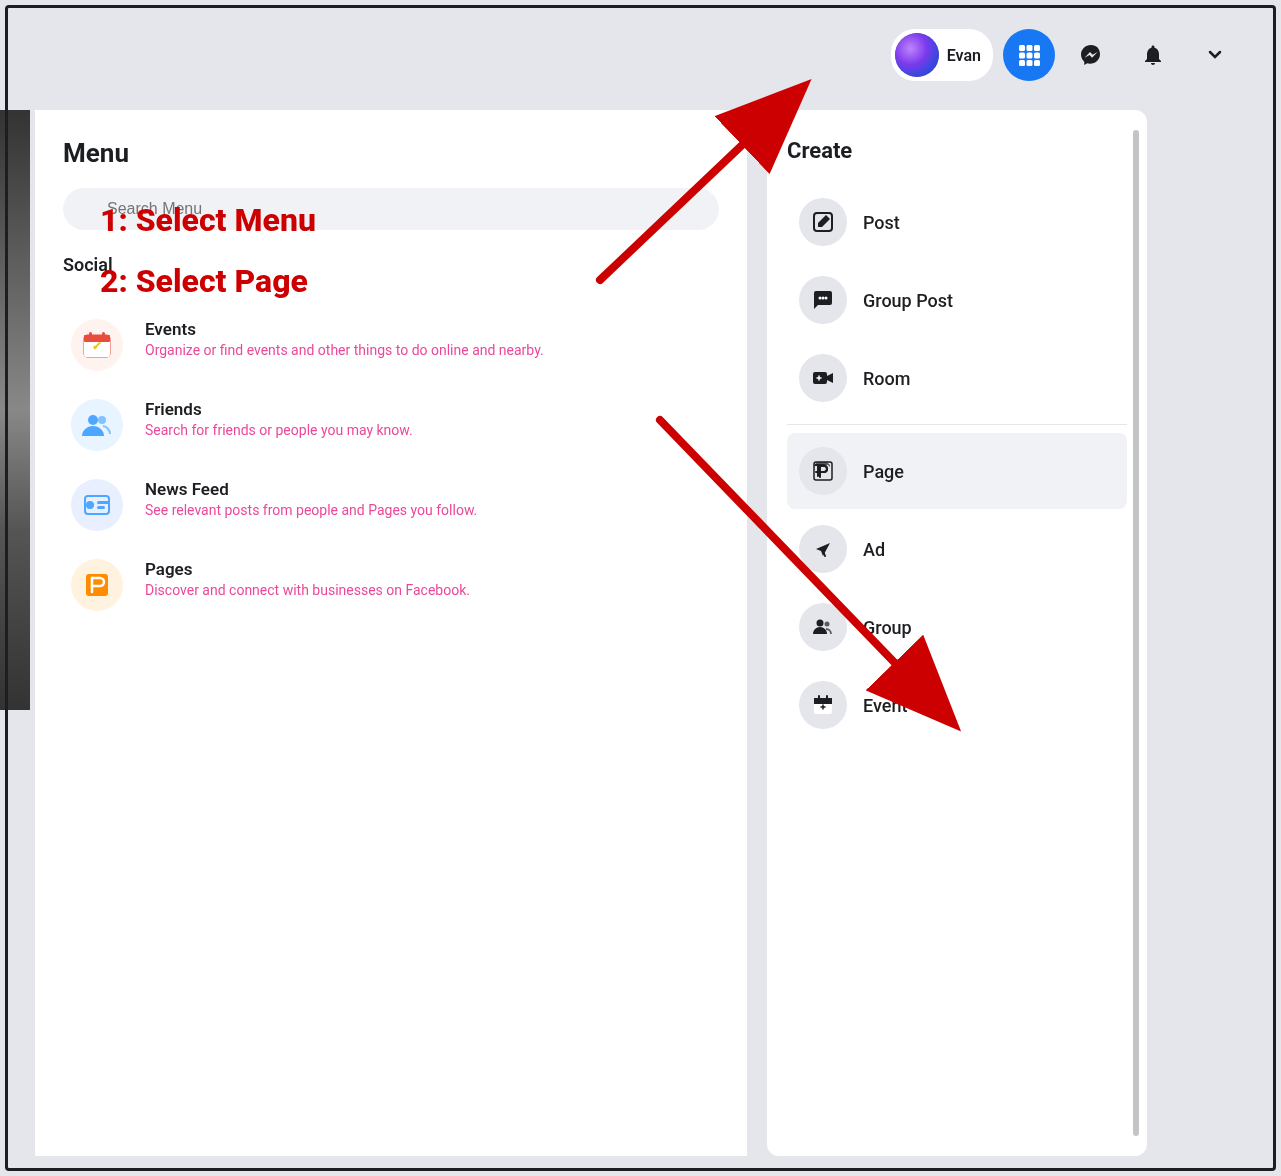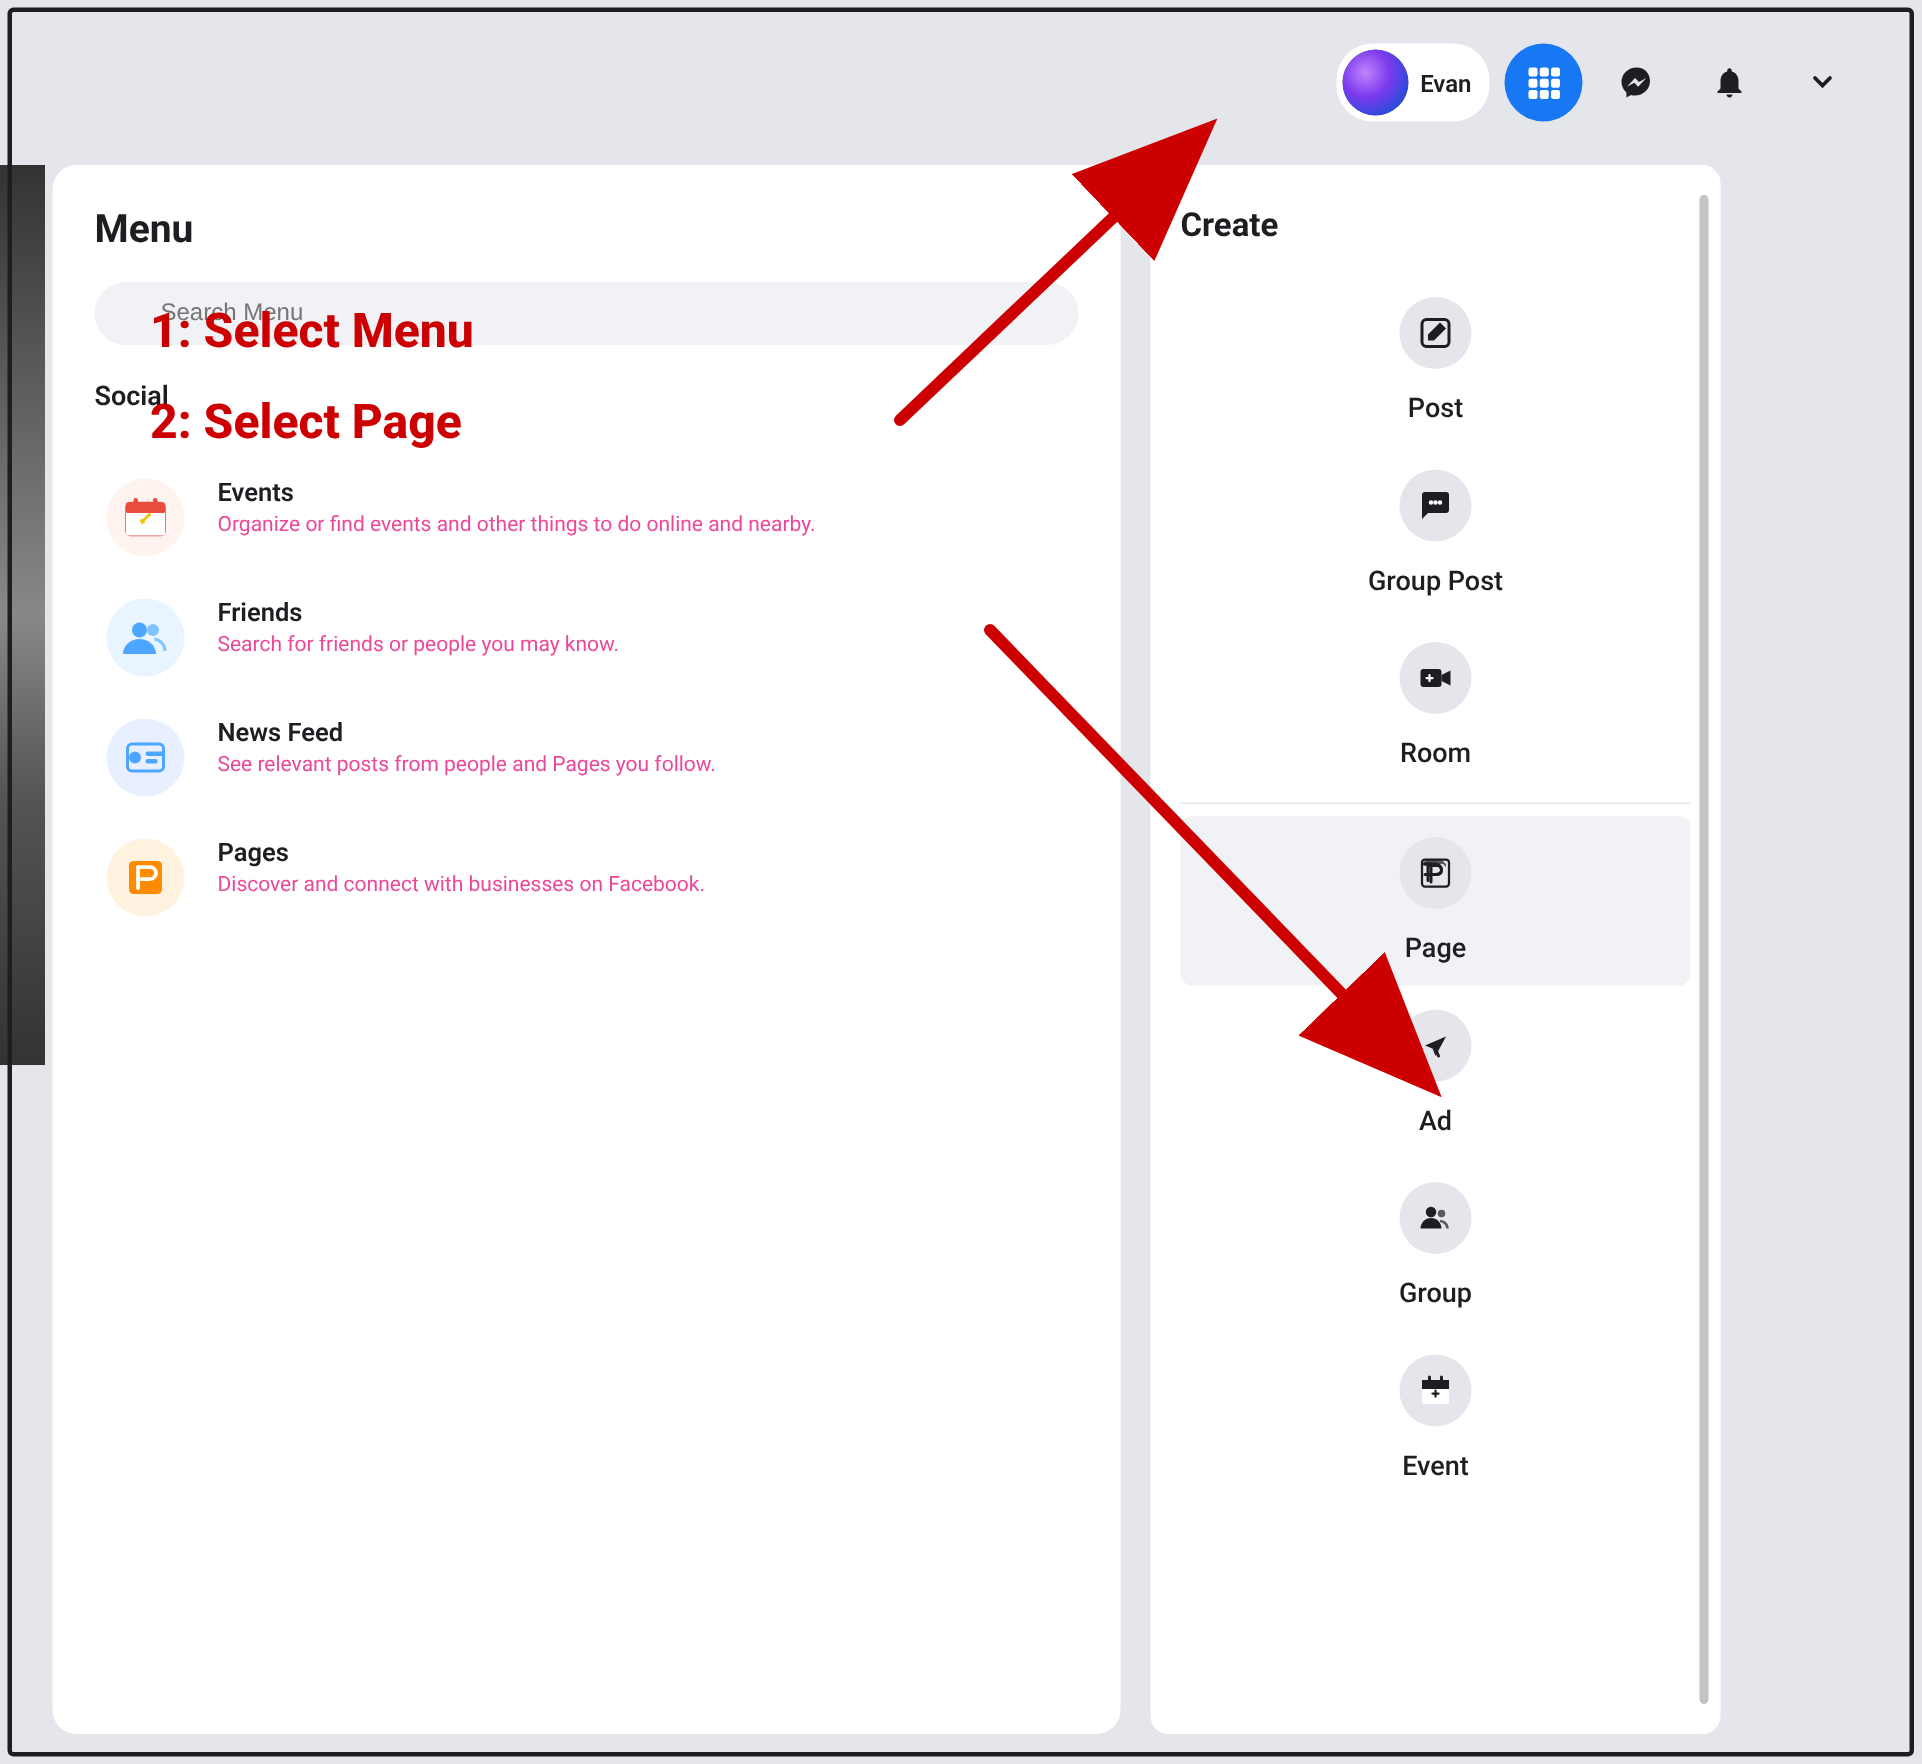--- a/index.html
+++ b/index.html
@@ -87,21 +87,21 @@
       right: 35px;
       bottom: 20px;
       display: flex;
       gap: 0;
     }
 
     
     .menu-panel {
       width: 712px;
       background: white;
-      border-radius: 16px;
+      border-radius: 0;
       padding: 28px 28px 20px 28px;
       position: relative;
     }
 
     .menu-title {
       font-size: 26px;
       font-weight: 700;
       color: #1c1e21;
       margin-bottom: 20px;
     }
@@ -193,21 +193,20 @@
     }
 
     .create-item {
       display: flex;
       align-items: center;
       gap: 16px;
       padding: 14px 12px;
       border-radius: 8px;
       cursor: pointer;
       margin-bottom: 2px;
-      flex-direction: column;
     }
     .create-item.selected {
       background: #f0f2f5;
     }
 
     .create-item-icon {
       width: 48px;
       height: 48px;
       border-radius: 50%;
       background: #e4e6eb;

